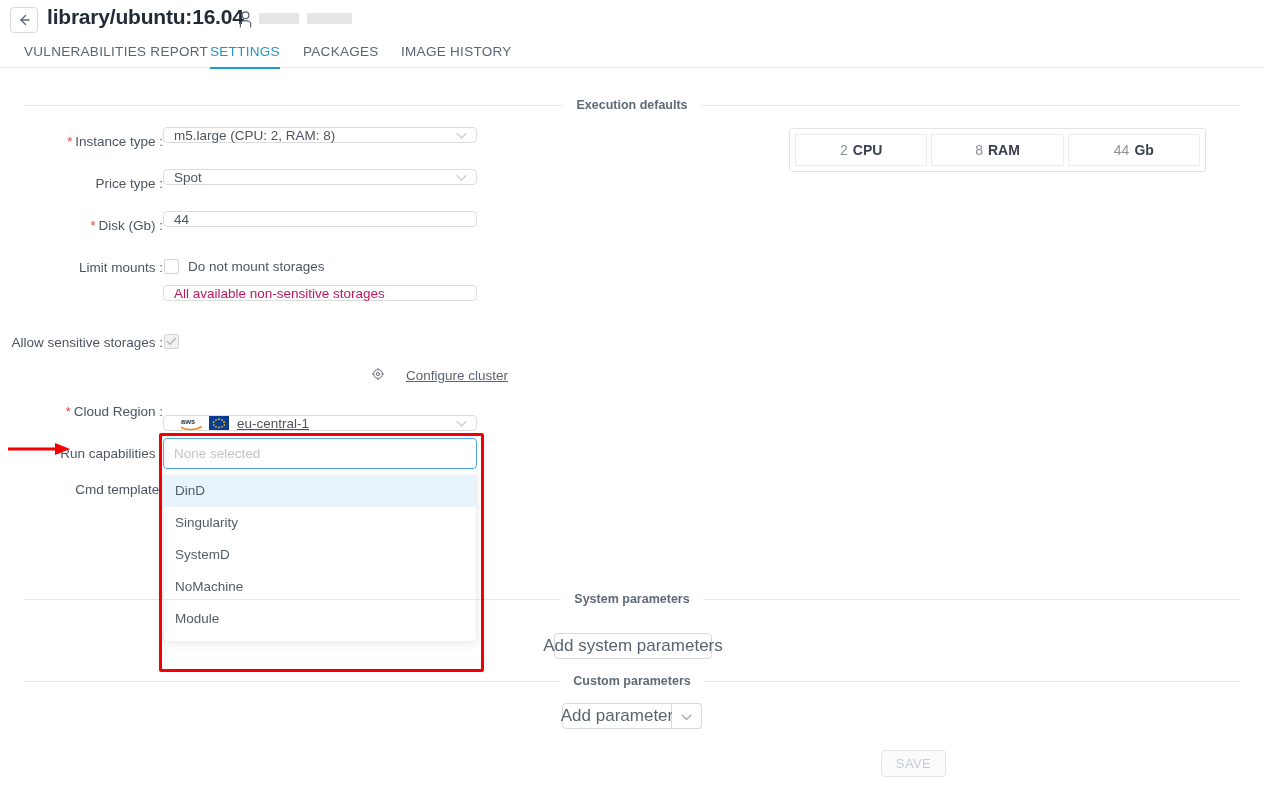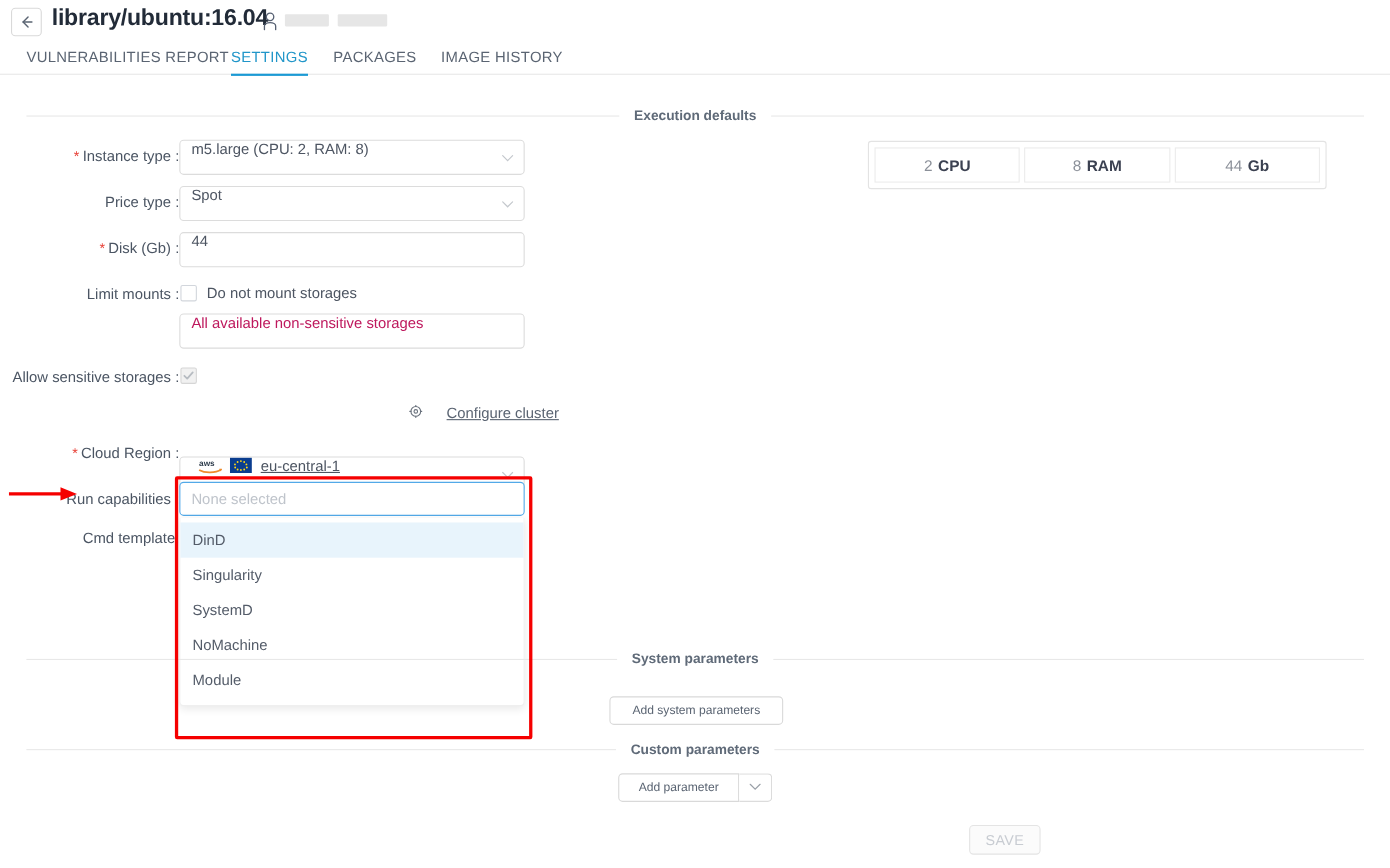--- a/index.html
+++ b/index.html
@@ -65,24 +65,24 @@
   #div-custom { left: 24px; top: 674px; width: 1216px; }
 
   
   .form-label {
     position: absolute; width: 152px; text-align: right;
     font-size: 13.5px; color: #4b5563; white-space: nowrap;
   }
   .form-label .req { color: #e8433a; margin-right: 3px; font-size: 13px; }
 
   .field {
-    position: absolute; left: 163px; width: 314px; height: 32px;
+    position: absolute; left: 163px; width: 314px; height: 16px;
     border: 1px solid #dcdcdc; border-radius: 4px; background: #fff;
     font-size: 13.5px; color: #4d5562;
-    display: flex; align-items: flex-start; padding: 0 10px;
+    display: flex; align-items: center; padding: 0 10px;
   }
   .field .chev {
     position: absolute; right: 9px; top: 50%; transform: translateY(-50%);
     pointer-events: none;
   }
   .field.placeholder { color: #be185d; }
 
   
   .cbox {
     position: absolute; width: 15px; height: 15px;
@@ -112,21 +112,21 @@
     display: flex; align-items: center; justify-content: center;
     font-size: 14px; color: #4d5562;
   }
   .res-cell + .res-cell { margin-left: 4px; }
   .res-cell .num { color: #8b9099; margin-right: 5px; }
   .res-cell .unit { font-weight: bold; color: #3b4151; }
 
   
   .btn {
     position: absolute; border: 1px solid #d9d9d9; border-radius: 4px;
-    background: #fff; font-size: 11px; color: #5a6472;
+    background: #fff; font-size: 17px; color: #5a6472;
     display: flex; align-items: center; justify-content: center;
     cursor: pointer; white-space: nowrap;
   }
   #btn-add-system { left: 554px; top: 633px; width: 158px; height: 26px; }
   #btn-add-param  { left: 562px; top: 703px; width: 110px; height: 26px;
                     border-radius: 4px 0 0 4px; }
   #btn-add-param-caret {
     left: 672px; top: 703px; width: 30px; height: 26px;
     border-left: none; border-radius: 0 4px 4px 0;
   }

